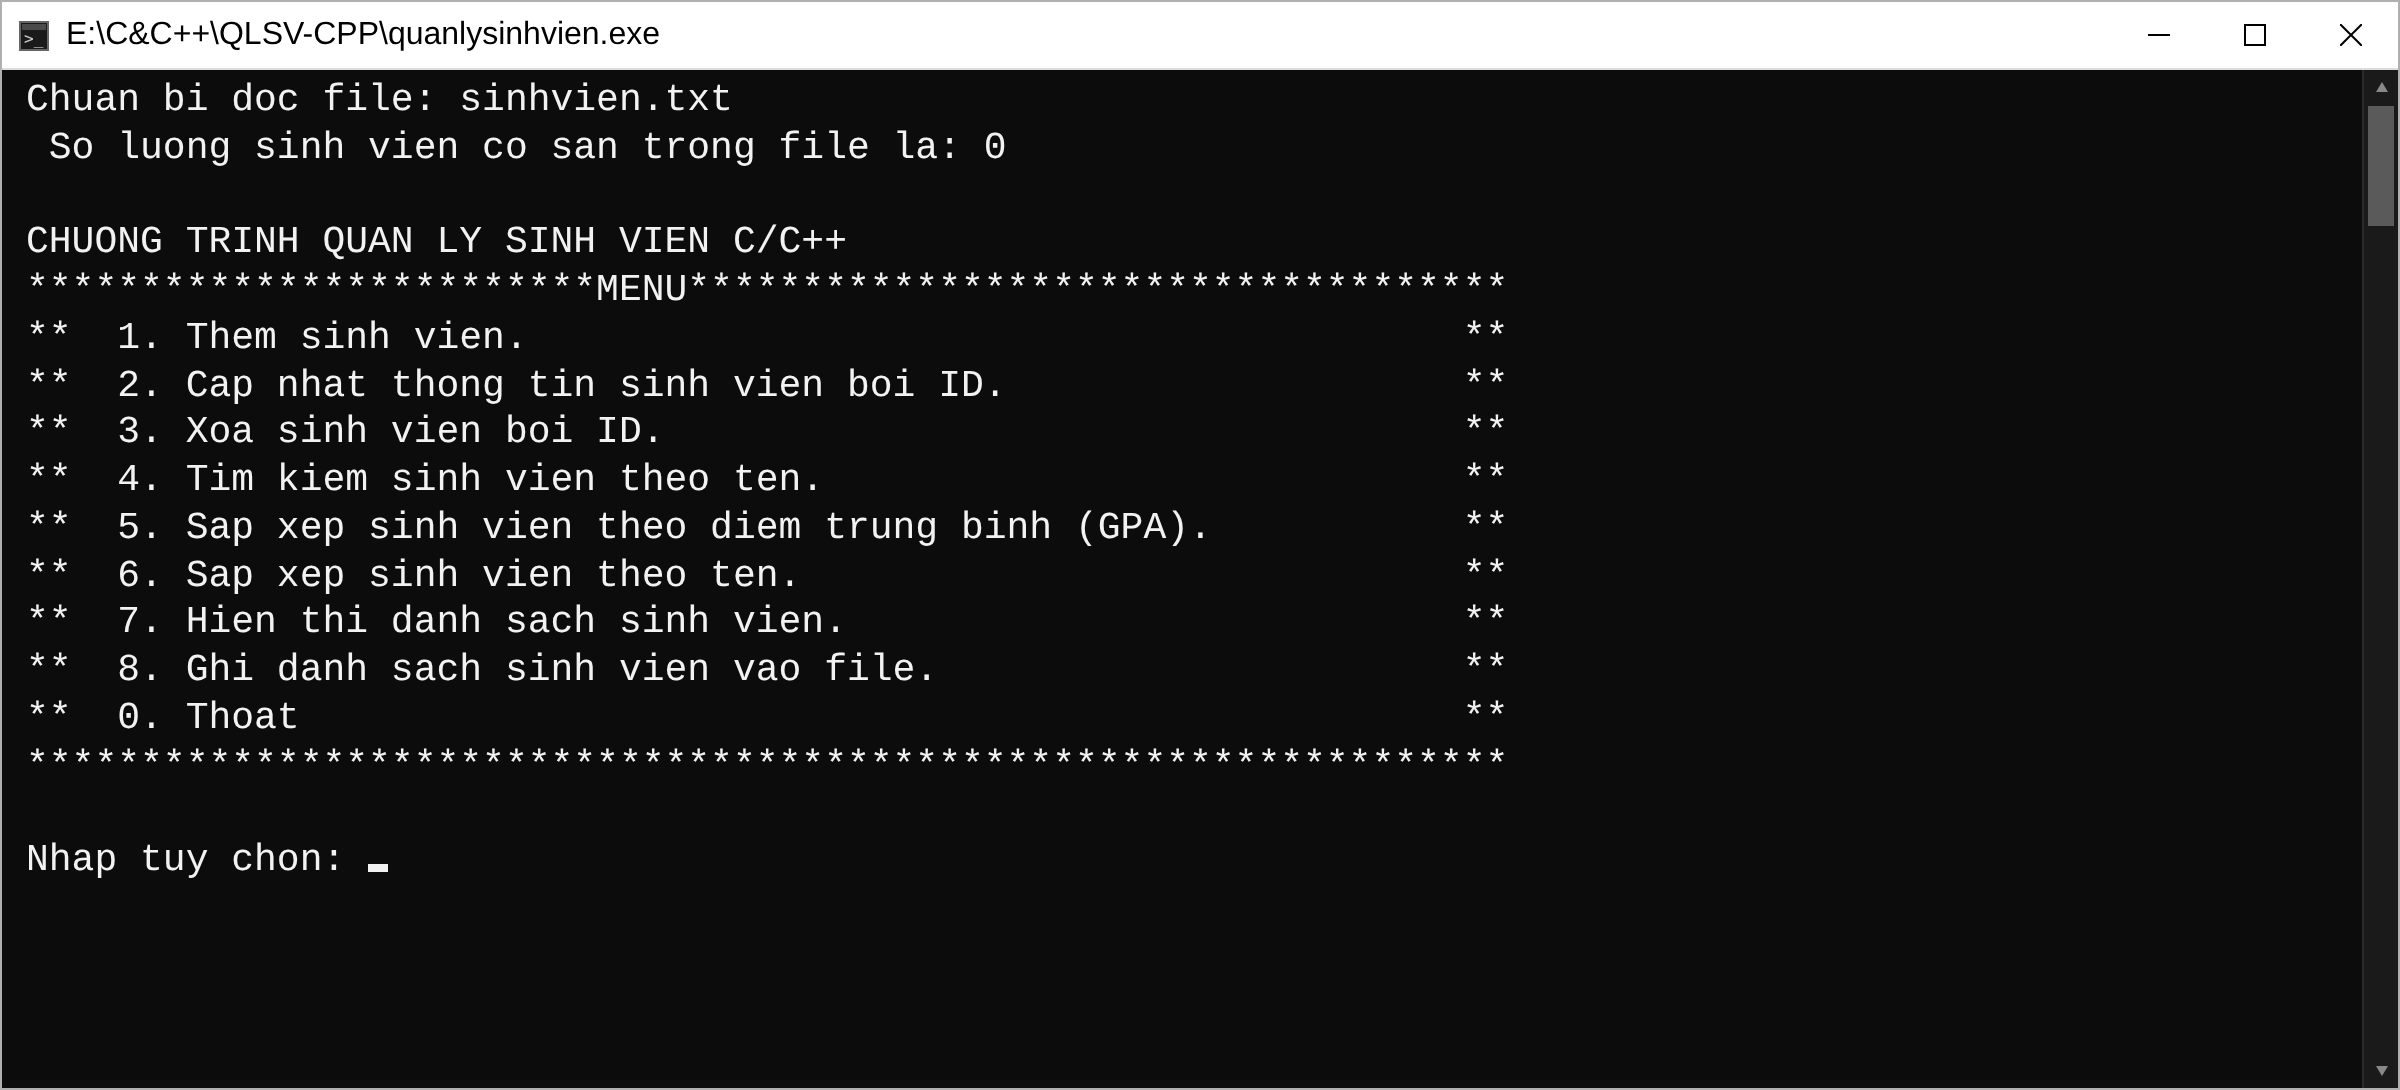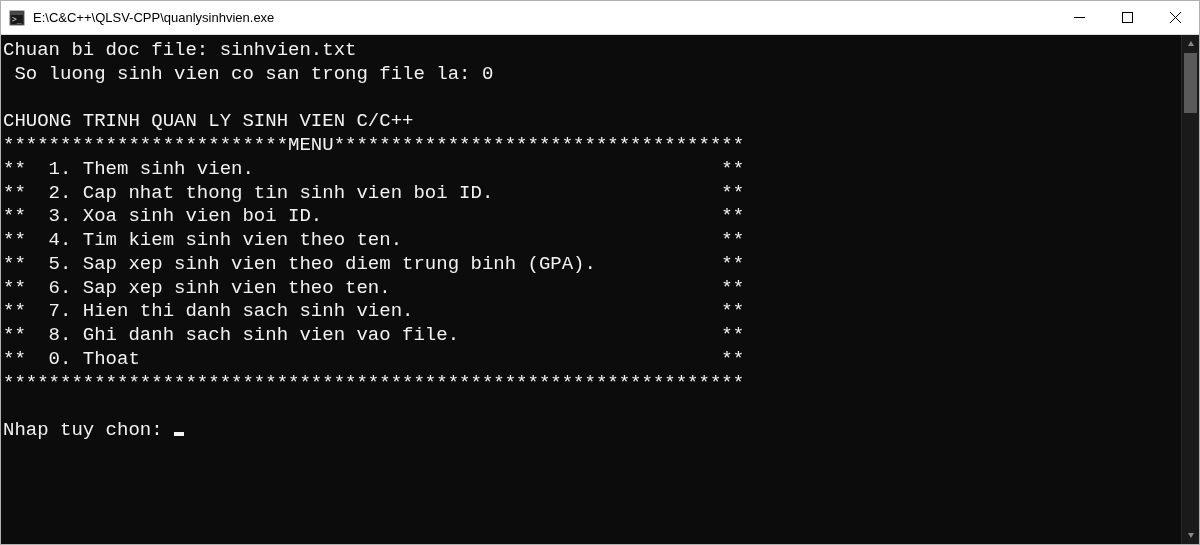--- a/index.html
+++ b/index.html
@@ -37,21 +37,21 @@
       margin-right: 8px;
       display: flex;
       align-items: center;
       justify-content: center;
     }
     .app-icon svg {
       width: 16px;
       height: 16px;
     }
     .title-text {
-      font-size: 13px;
+      font-size: 16px;
       color: #000000;
       flex: 1;
       white-space: nowrap;
       overflow: hidden;
     }
     .window-controls {
       display: flex;
       height: 100%;
     }
     .win-btn {
@@ -72,21 +72,21 @@
       fill: none;
     }
     .console-area {
       flex: 1;
       display: flex;
       background: #0c0c0c;
       overflow: hidden;
     }
     .console-content {
       flex: 1;
-      padding: 4px 2px;
+      padding: 4px 12px;
       font-family: Consolas, "Courier New", monospace;
       font-size: 19px;
       line-height: 1.25;
       color: #f2f2f2;
       white-space: pre;
       overflow: hidden;
       border-radius: 18px;
     }
     .scrollbar-v {
       width: 18px;

